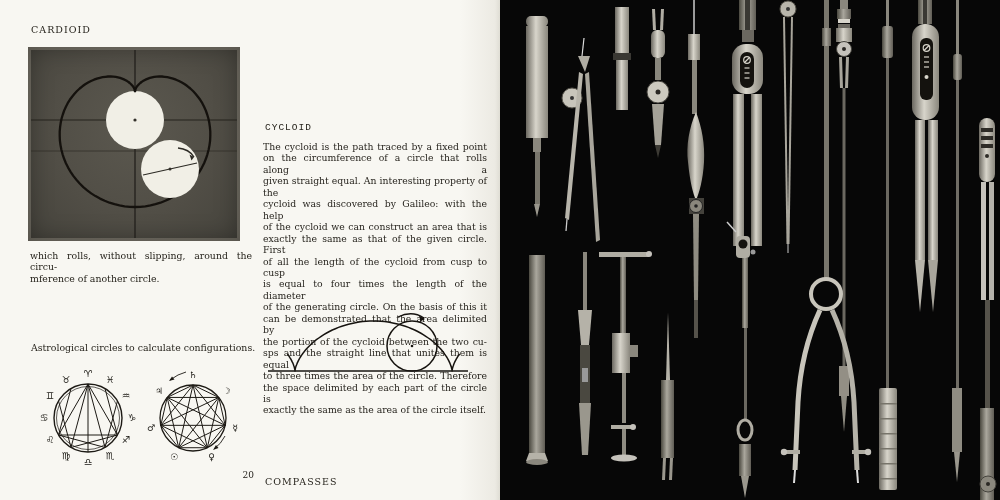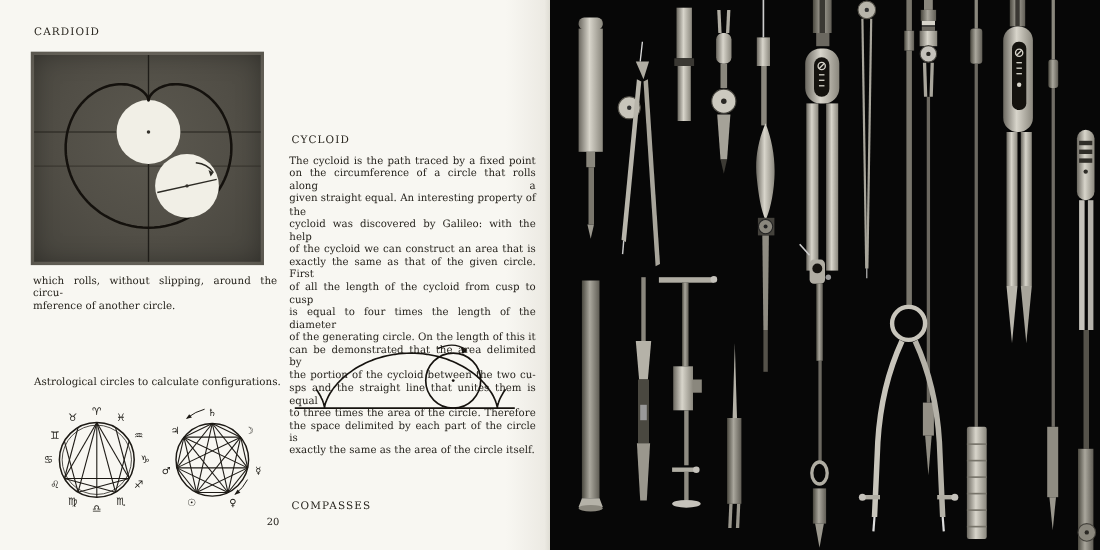--- a/index.html
+++ b/index.html
@@ -115,50 +115,50 @@
           <text x="34.342999217944985" y="93.94166131980403" class="glyph">☉</text>
           <text x="11.078099776181581" y="64.76840016012153" class="glyph">♂</text>
           <text x="19.381246253874714" y="28.389938520074463" class="glyph">♃</text>
         </g>
       <path d="M30,14 q8,-6 16,-8" fill="none" stroke="#1d1a15" stroke-width="0.9"></path>
       <polygon points="29,15 34.5,13.5 32,10.5" fill="#1d1a15"></polygon>
       <path d="M85,70 q-4,8 -11,13" fill="none" stroke="#1d1a15" stroke-width="0.9"></path>
       <polygon points="73,84 78.5,82 76,79" fill="#1d1a15"></polygon>
     </svg>
 
-    <div class="hd" style="left:265px;top:122px;">CYCLOID</div>
+    <div class="hd" style="left:265px;top:122px;font-family:Liberation Mono, monospace;">CYCLOID</div>
 
     <div id="body-text">
         <div class="jl">The cycloid is the path traced by a fixed point</div>
         <div class="jl">on the circumference of a circle that rolls along a</div>
         <div class="jl">given straight equal. An interesting property of the</div>
         <div class="jl">cycloid was discovered by Galileo: with the help</div>
         <div class="jl">of the cycloid we can construct an area that is</div>
         <div class="jl">exactly the same as that of the given circle. First</div>
         <div class="jl">of all the length of the cycloid from cusp to cusp</div>
         <div class="jl">is equal to four times the length of the diameter</div>
-        <div class="jl">of the generating circle. On the length of this it</div>
+        <div class="jl">of the generating circle. On the basis of this it</div>
         <div class="jl">can be demonstrated that the area delimited by</div>
         <div class="jl">the portion of the cycloid between the two cu-</div>
         <div class="jl">sps and the straight line that unites them is equal</div>
         <div class="jl">to three times the area of the circle. Therefore</div>
         <div class="jl">the space delimited by each part of the circle is</div>
         <div class="jl-last">exactly the same as the area of the circle itself.</div>
       </div>
 
     <svg id="cycloid-svg" style="position:absolute;left:260px;top:305px;" width="240" height="85" viewBox="0 0 240 85">
       <line x1="8" y1="66" x2="208" y2="66" stroke="#16130f" stroke-width="1.6"></line>
       <polyline id="cycloid-curve" fill="none" stroke="#16130f" stroke-width="1.5" stroke-linejoin="round" points="27.5,48.9 28.7,50.6 29.7,52.3 30.7,53.9 31.5,55.4 32.2,56.9 32.9,58.2 33.4,59.5 33.8,60.7 34.2,61.8 34.4,62.7 34.6,63.6 34.8,64.3 34.9,64.9 35.0,65.4 35.0,65.7 35.0,65.9 35.0,66.0 35.0,65.9 35.0,65.8 35.0,65.4 35.1,65.0 35.2,64.4 35.3,63.7 35.5,62.9 35.8,61.9 36.1,60.9 36.6,59.7 37.1,58.4 37.7,57.1 38.4,55.6 39.2,54.1 40.1,52.5 41.2,50.9 42.3,49.2 43.6,47.4 45.1,45.6 46.6,43.8 48.3,42.0 50.1,40.2 52.1,38.3 54.2,36.5 56.4,34.7 58.8,33.0 61.2,31.3 63.8,29.6 66.6,28.0 69.4,26.5 72.3,25.0 75.4,23.7 78.5,22.4 81.8,21.2 85.1,20.2 88.5,19.2 91.9,18.4 95.4,17.7 99.0,17.1 102.6,16.6 106.2,16.3 109.9,16.1 113.5,16.0 117.2,16.1 120.8,16.3 124.5,16.6 128.1,17.1 131.6,17.7 135.1,18.4 138.6,19.2 142.0,20.2 145.3,21.2 148.5,22.4 151.7,23.7 154.7,25.0 157.7,26.5 160.5,28.0 163.2,29.6 165.8,31.3 168.3,33.0 170.7,34.7 172.9,36.5 175.0,38.3 177.0,40.2 178.8,42.0 180.5,43.8 182.0,45.6 183.5,47.4 184.7,49.2 185.9,50.9 187.0,52.5 187.9,54.1 188.7,55.6 189.4,57.1 190.0,58.4 190.5,59.7 190.9,60.9 191.3,61.9 191.5,62.9 191.7,63.7 191.9,64.4 192.0,65.0 192.0,65.4 192.1,65.8 192.1,65.9 192.1,66.0 192.1,65.9 192.1,65.7 192.1,65.4 192.2,64.9 192.3,64.3 192.4,63.6 192.7,62.7 192.9,61.8 193.3,60.7 193.7,59.5 194.2,58.2 194.8,56.9 195.6,55.4 196.4,53.9 197.3,52.3 198.4,50.6 199.6,48.9"></polyline>
       <circle cx="152" cy="41" r="25" fill="none" stroke="#16130f" stroke-width="1.5"></circle>
       <circle cx="152" cy="41" r="1.3" fill="#16130f"></circle>
       <path d="M138,12 Q152,5 164,13" fill="none" stroke="#16130f" stroke-width="1.3"></path>
       <polygon points="165,14 159,10.5 160.5,16.5" fill="#16130f"></polygon>
     </svg>
 
-    <div class="hd" style="left:265px;top:455px;">COMPASSES</div>
+    <div class="hd" style="left:265px;top:476px;">COMPASSES</div>
     <div id="pagenum">20</div>
   </div>
 
   <div class="page-right">
     <svg width="500" height="500" viewBox="0 0 500 500">
       <defs>
         <linearGradient id="met" x1="0" y1="0" x2="1" y2="0">
           <stop offset="0" stop-color="#6b6860"></stop>
             <stop offset="0.45" stop-color="#d8d5cb"></stop>
             <stop offset="1" stop-color="#8a877d"></stop>

